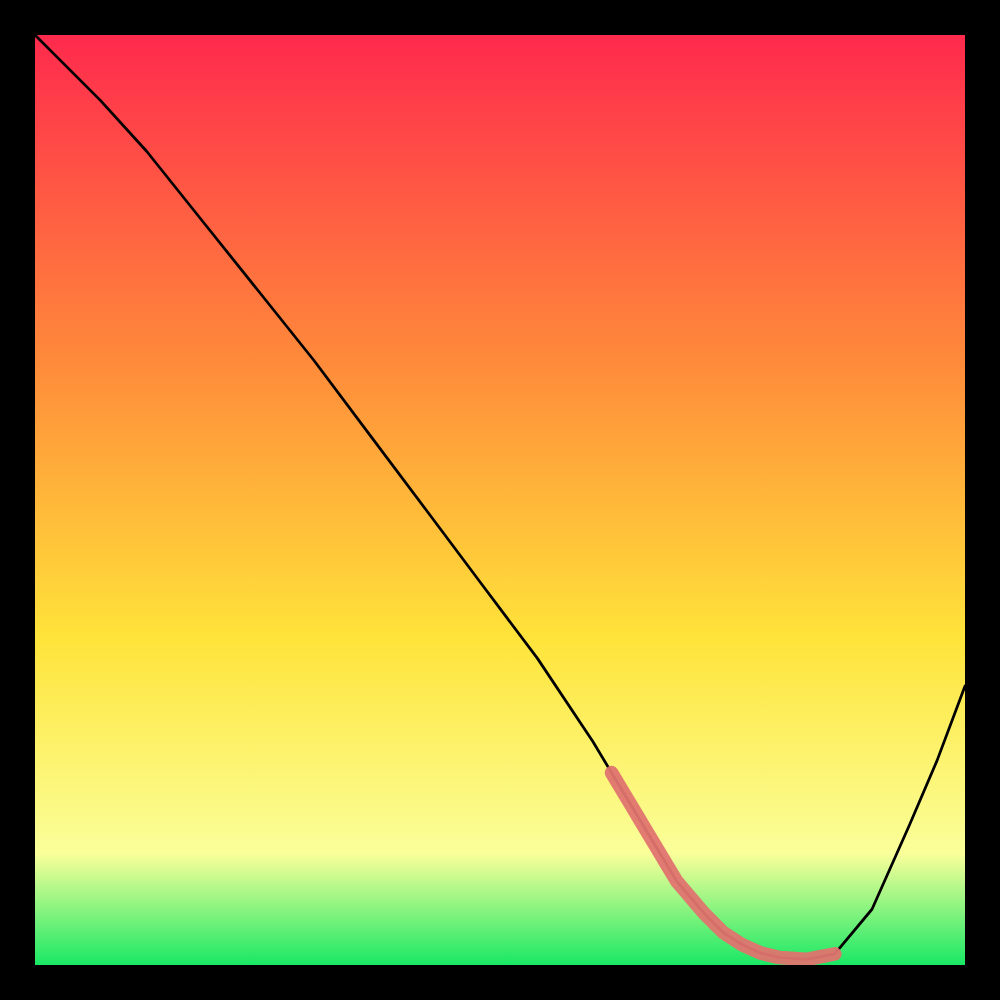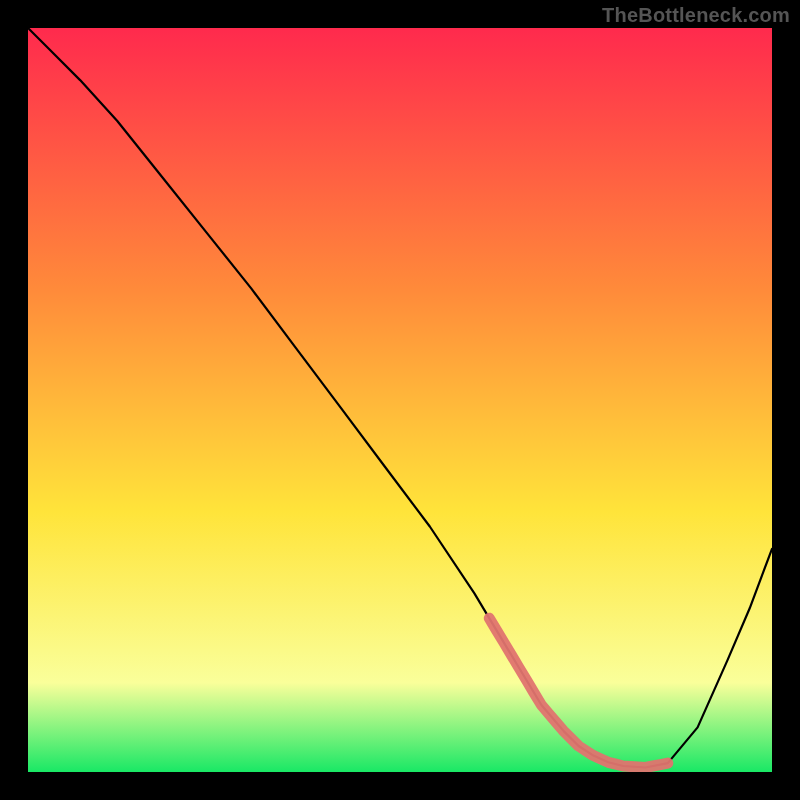--- a/index.html
+++ b/index.html
@@ -37,21 +37,20 @@
   .plot svg {
     display: block;
     width: 744px;
     height: 744px;
   }
 </style>
 </head>
 <body>
 <div class="frame">
 
-  <div class="watermark">TheBottleneck.com</div>
 
   <div class="plot">
     <svg id="chart-svg" viewBox="0 0 744 744">
         <defs>
           <linearGradient id="bg" x1="0" y1="0" x2="0" y2="1">
             <stop offset="0%" stop-color="#ff2a4d"></stop>
             <stop offset="35%" stop-color="#ff8a3a"></stop>
             <stop offset="65%" stop-color="#ffe43a"></stop>
             <stop offset="88%" stop-color="#faff9a"></stop>
             <stop offset="100%" stop-color="#19e865"></stop>

